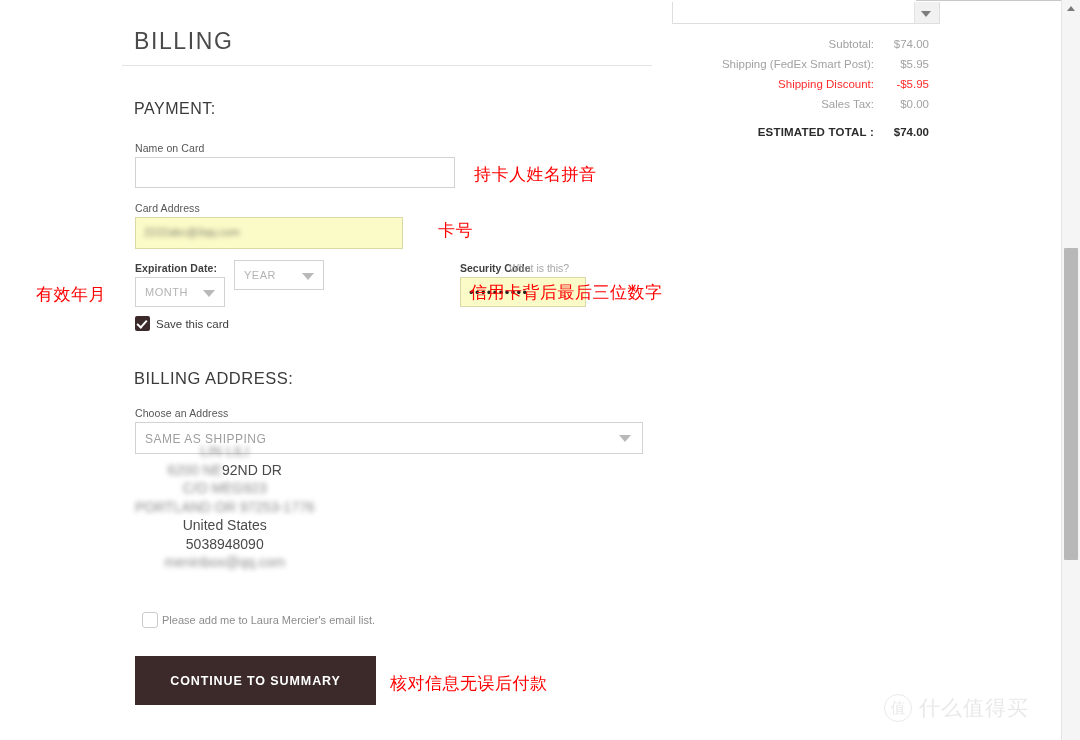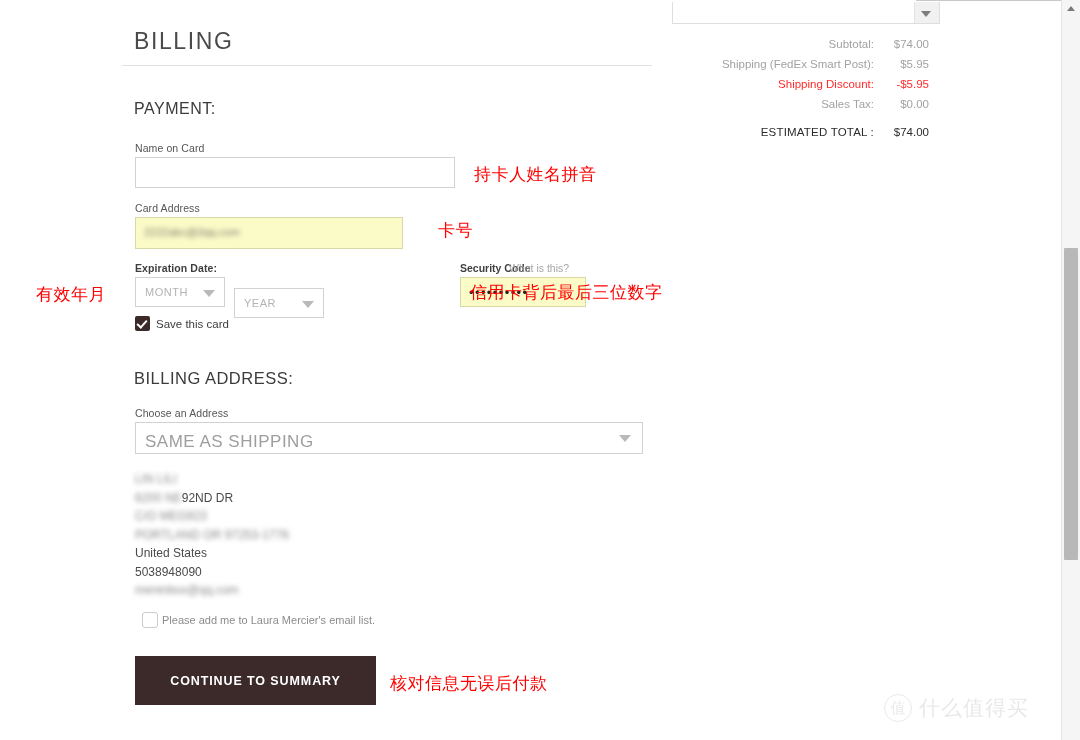--- a/index.html
+++ b/index.html
@@ -168,23 +168,23 @@
   .sel-box .caret {
     position: absolute;
     right: 9px;
     top: 12px;
     width: 0; height: 0;
     border-left: 6px solid transparent;
     border-right: 6px solid transparent;
     border-top: 7px solid #b9b9b9;
   }
   .sel-month { left: 13px;  top: 277px; width: 90px; }
-  .sel-year  { left: 112px; top: 288px; width: 90px; }
+  .sel-year  { left: 112px; top: 260px; width: 90px; }
   .sel-addr  { left: 13px;  top: 422px; width: 508px; height: 32px; }
-  .sel-addr .sel-text { font-size: 17px; top: 9px; color: #9e9e9e; }
+  .sel-addr .sel-text { font-size: 12px; top: 9px; color: #9e9e9e; }
   .sel-addr .caret { top: 12px; right: 11px; }
 
   
   .save-row {
     position: absolute;
     left: 13px;
     top: 316px;
     display: flex;
     align-items: center;
   }
@@ -208,24 +208,25 @@
   .save-label {
     margin-left: 6px;
     font-size: 11.5px;
     color: #3d3d3d;
   }
 
   
   .addr-block {
     position: absolute;
     left: 13px;
-    top: 470px;
-    font-size: 12px;
+    top: 442px;
+    font-size: 14px;
     line-height: 18.5px;
     color: #4a4a4a;
+    text-align: center;
   }
   .addr-line { white-space: nowrap; height: 18.5px; }
   .addr-line.blurred { filter: blur(2.4px); color: #8a8a8a; }
   .addr-mixed { position: relative; white-space: nowrap; }
   .addr-mixed .b { filter: blur(2.4px); color: #8a8a8a; display: inline-block; }
   .addr-mixed .c { color: #4a4a4a; display: inline-block; }
 
   
   .email-row {
     position: absolute;
@@ -322,21 +323,21 @@
     text-align: right;
     white-space: nowrap;
   }
   .sum-row.r1 { top: 38px; }
   .sum-row.r2 { top: 58px; }
   .sum-row.r3 { top: 78px; color: #ff2b2b; }
   .sum-row.r4 { top: 98px; }
   .sum-row.total {
     top: 126px;
     color: #2b2b2b;
-    font-weight: 400;
+    font-weight: 700;
     font-size: 11.5px;
   }
   .sum-row.total .lab { letter-spacing: 0.2px; }
 
   
   .anno {
     position: absolute;
     color: #ff0000;
     font-size: 17px;
     font-family: "DejaVu Sans", sans-serif;

